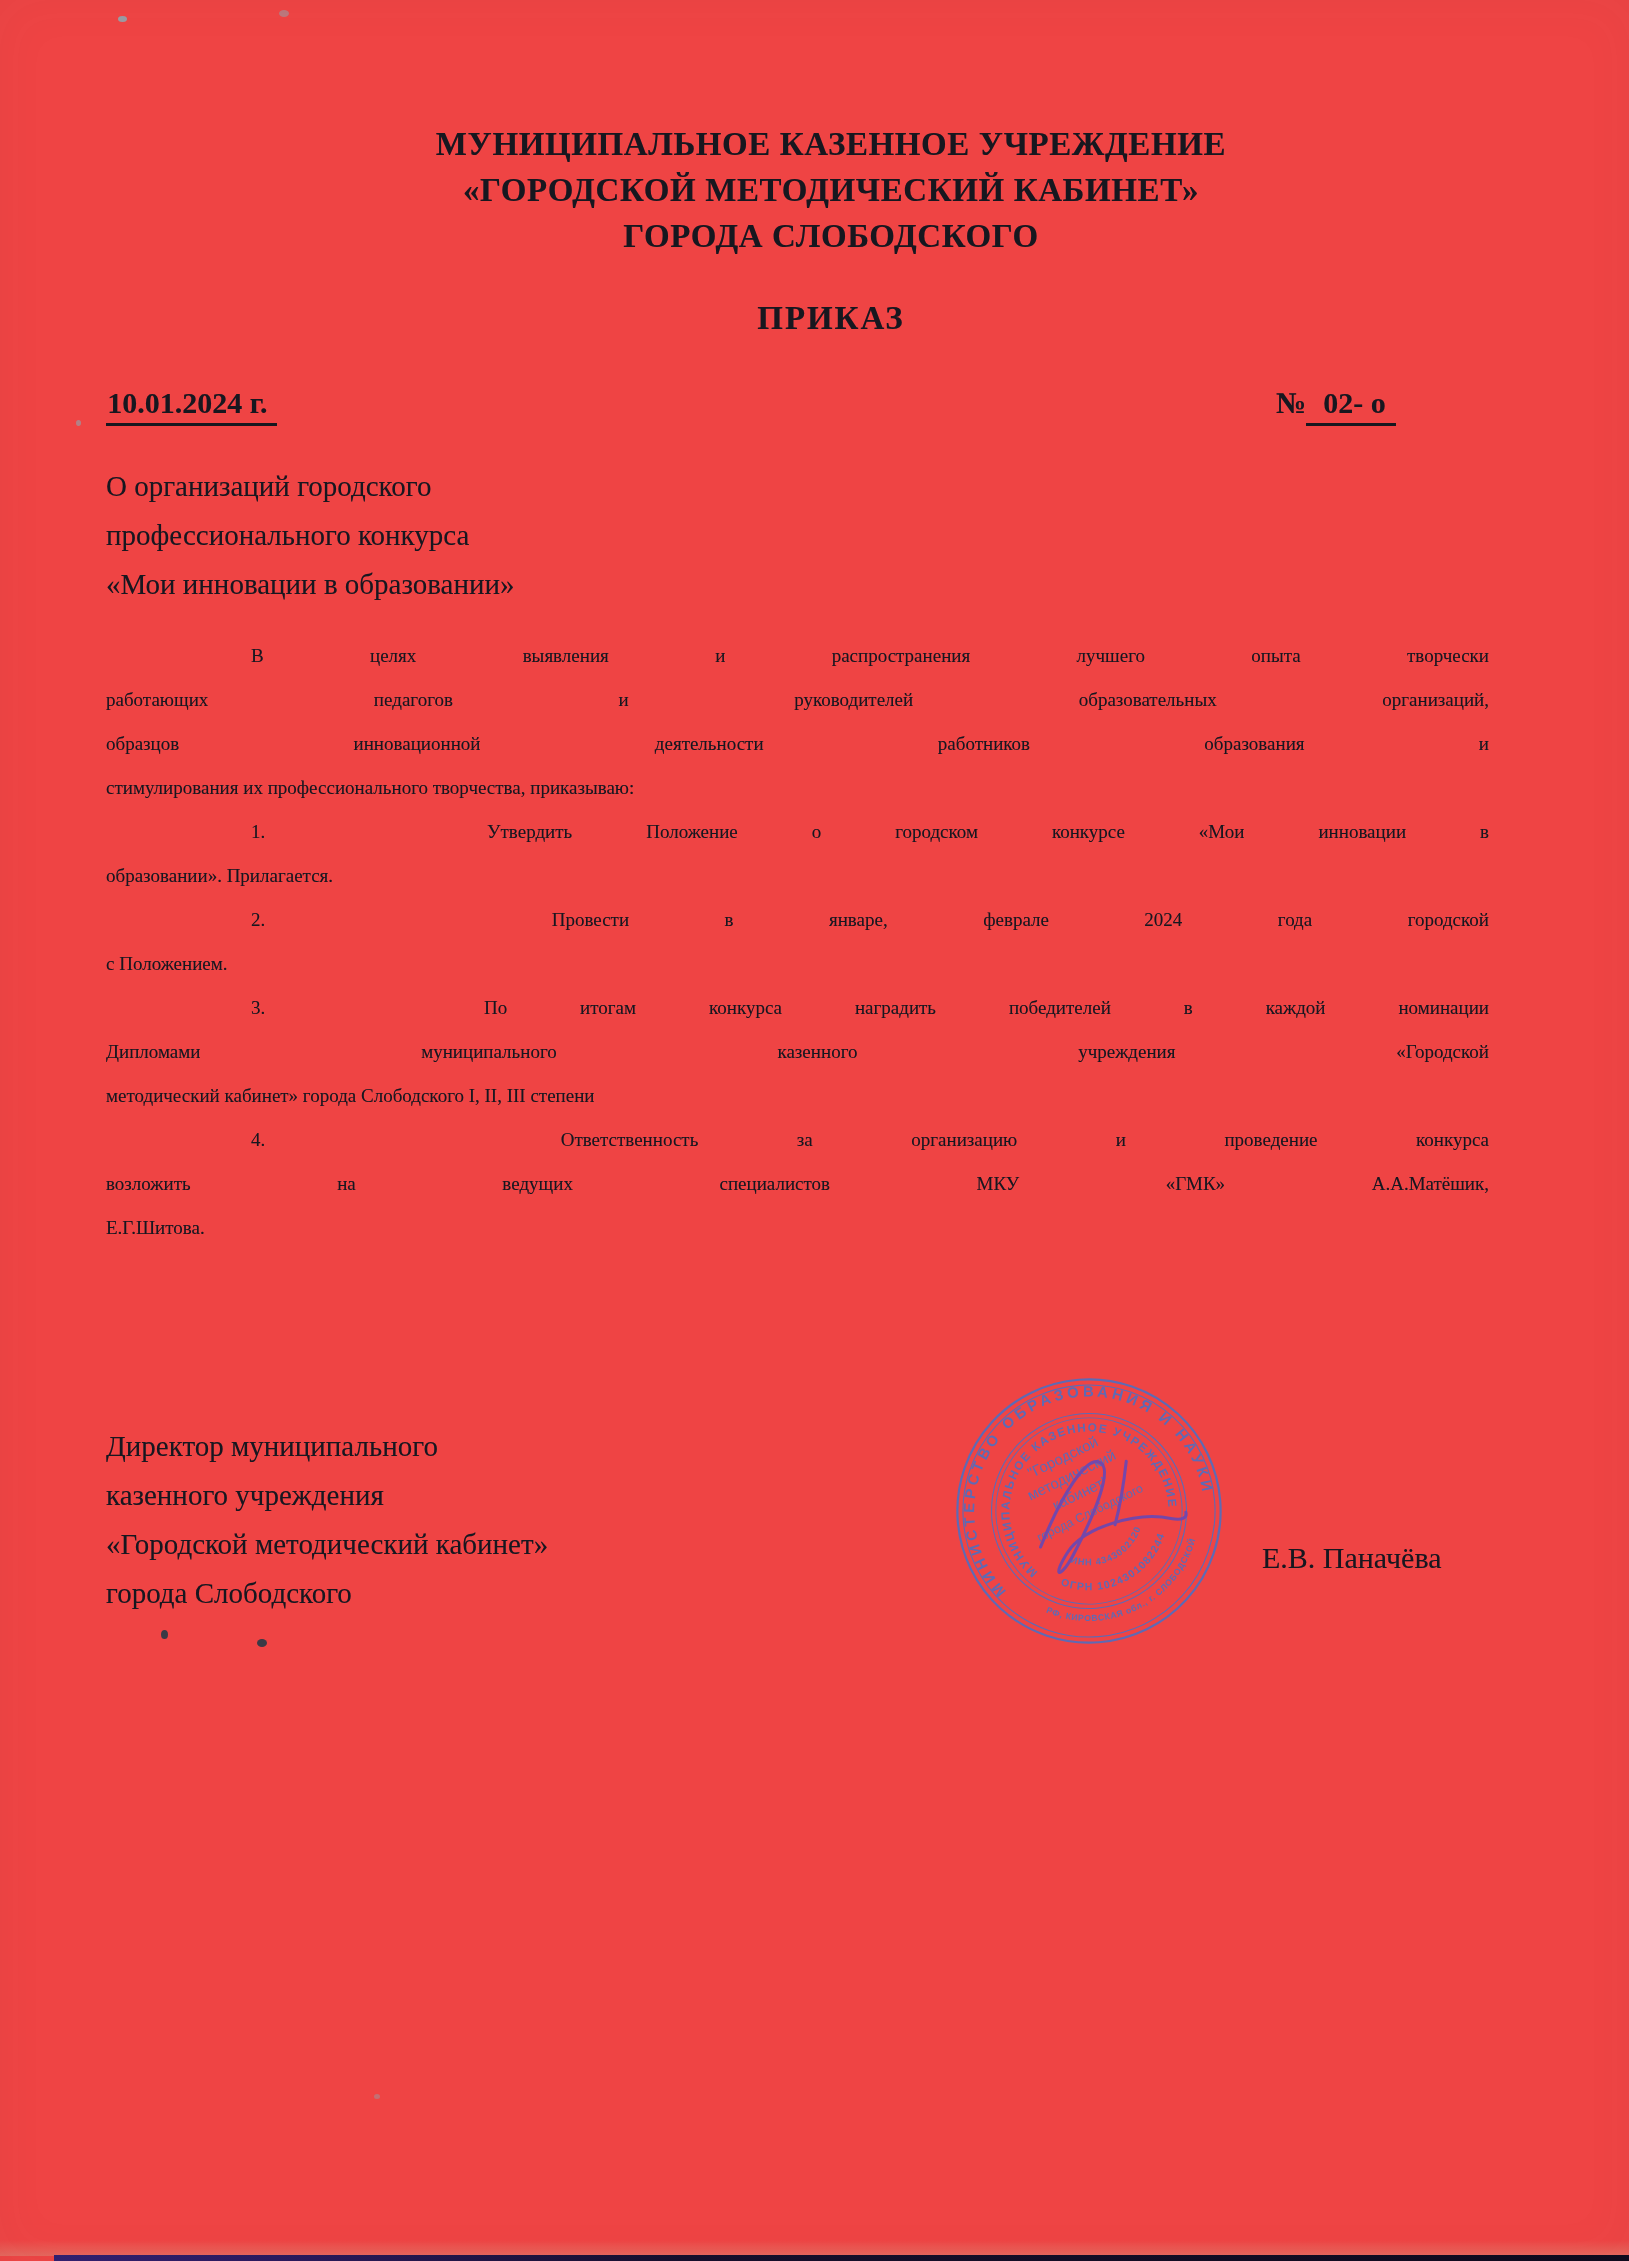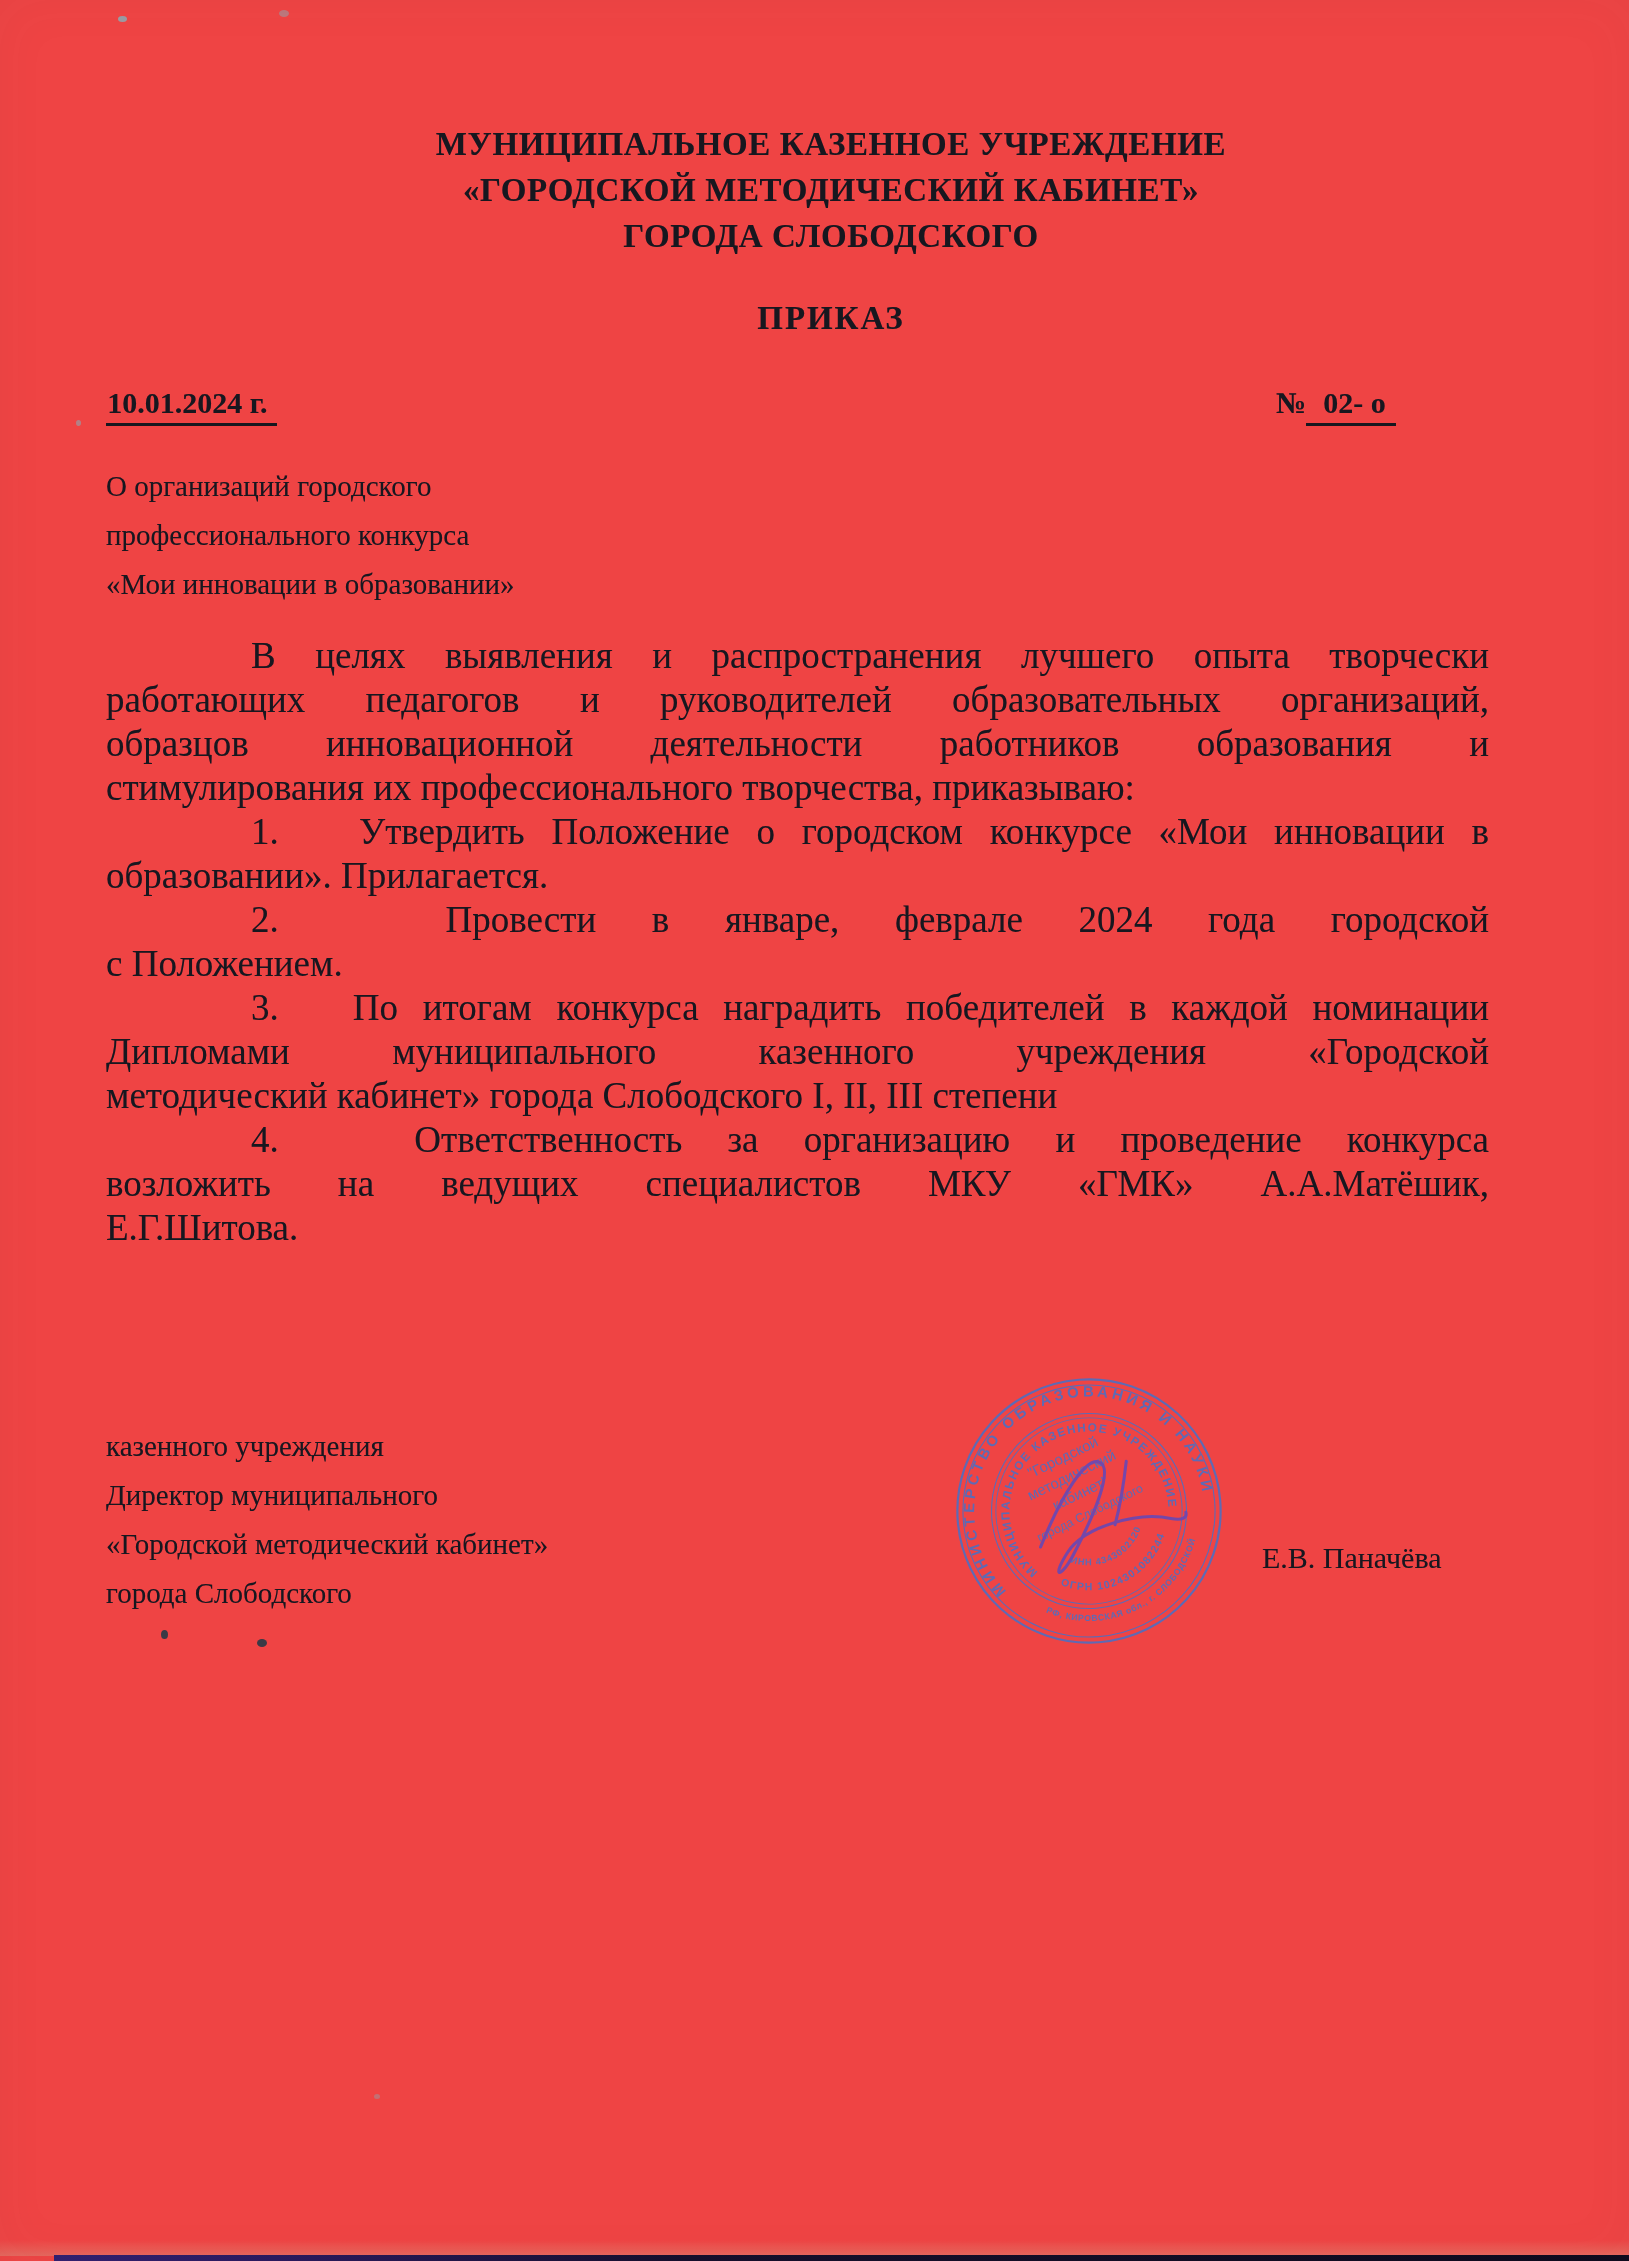--- a/index.html
+++ b/index.html
@@ -29,21 +29,21 @@
   }
   .date-underline{ border-bottom:3.2px solid #17171f; padding:0 9px 3.9px 1.3px; }
   .num-wrap{ margin-right:93px; white-space:nowrap; }
   .num-underline{ border-bottom:3.2px solid #17171f; padding:0 10.3px 3.9px 17px; }
   .subject-block{
     position:absolute;left:106px;top:462px;
     font-size:29px;line-height:49px;
   }
   .body-block{
     position:absolute;left:106px;width:1383px;top:634px;
-    font-size:37px;line-height:44px;
+    font-size:19px;line-height:44px;
   }
   .jline{ text-align:justify; text-align-last:justify; }
   .lline{ text-align:left; }
   .ind{ text-indent:145px; }
   .sig-block{
     position:absolute;left:106px;top:1422px;
     font-size:29px;line-height:49px;
   }
   .sig-name{
     position:absolute;left:1262px;top:1541px;
@@ -103,22 +103,22 @@
     <div class="lline">с Положением.</div>
     <div class="jline ind">3.&nbsp;&nbsp;&nbsp;По итогам конкурса наградить победителей в каждой номинации</div>
     <div class="jline">Дипломами муниципального казенного учреждения «Городской</div>
     <div class="lline">методический кабинет» города Слободского I, II, III степени</div>
     <div class="jline ind">4.&nbsp;&nbsp;&nbsp;Ответственность за организацию и проведение конкурса</div>
     <div class="jline">возложить на ведущих специалистов МКУ «ГМК» А.А.Матёшик,</div>
     <div class="lline">Е.Г.Шитова.</div>
   </div>
 
   <div class="sig-block txt">
+    <div>Директор муниципального</div>
     <div>казенного учреждения</div>
-    <div>Директор муниципального</div>
     <div>«Городской методический кабинет»</div>
     <div>города Слободского</div>
   </div>
 
   <div class="sig-name txt">Е.В. Паначёва</div>
 
   <svg class="stamp-svg" viewBox="0 0 480 480" font-family="Liberation Sans, sans-serif">
     <defs>
       <path id="pMinTop" d="M 72,318 A 185,185 0 1 1 408,318"></path>
       <path id="pRfBot" d="M 104,354 A 178,178 0 0 0 376,354"></path>

